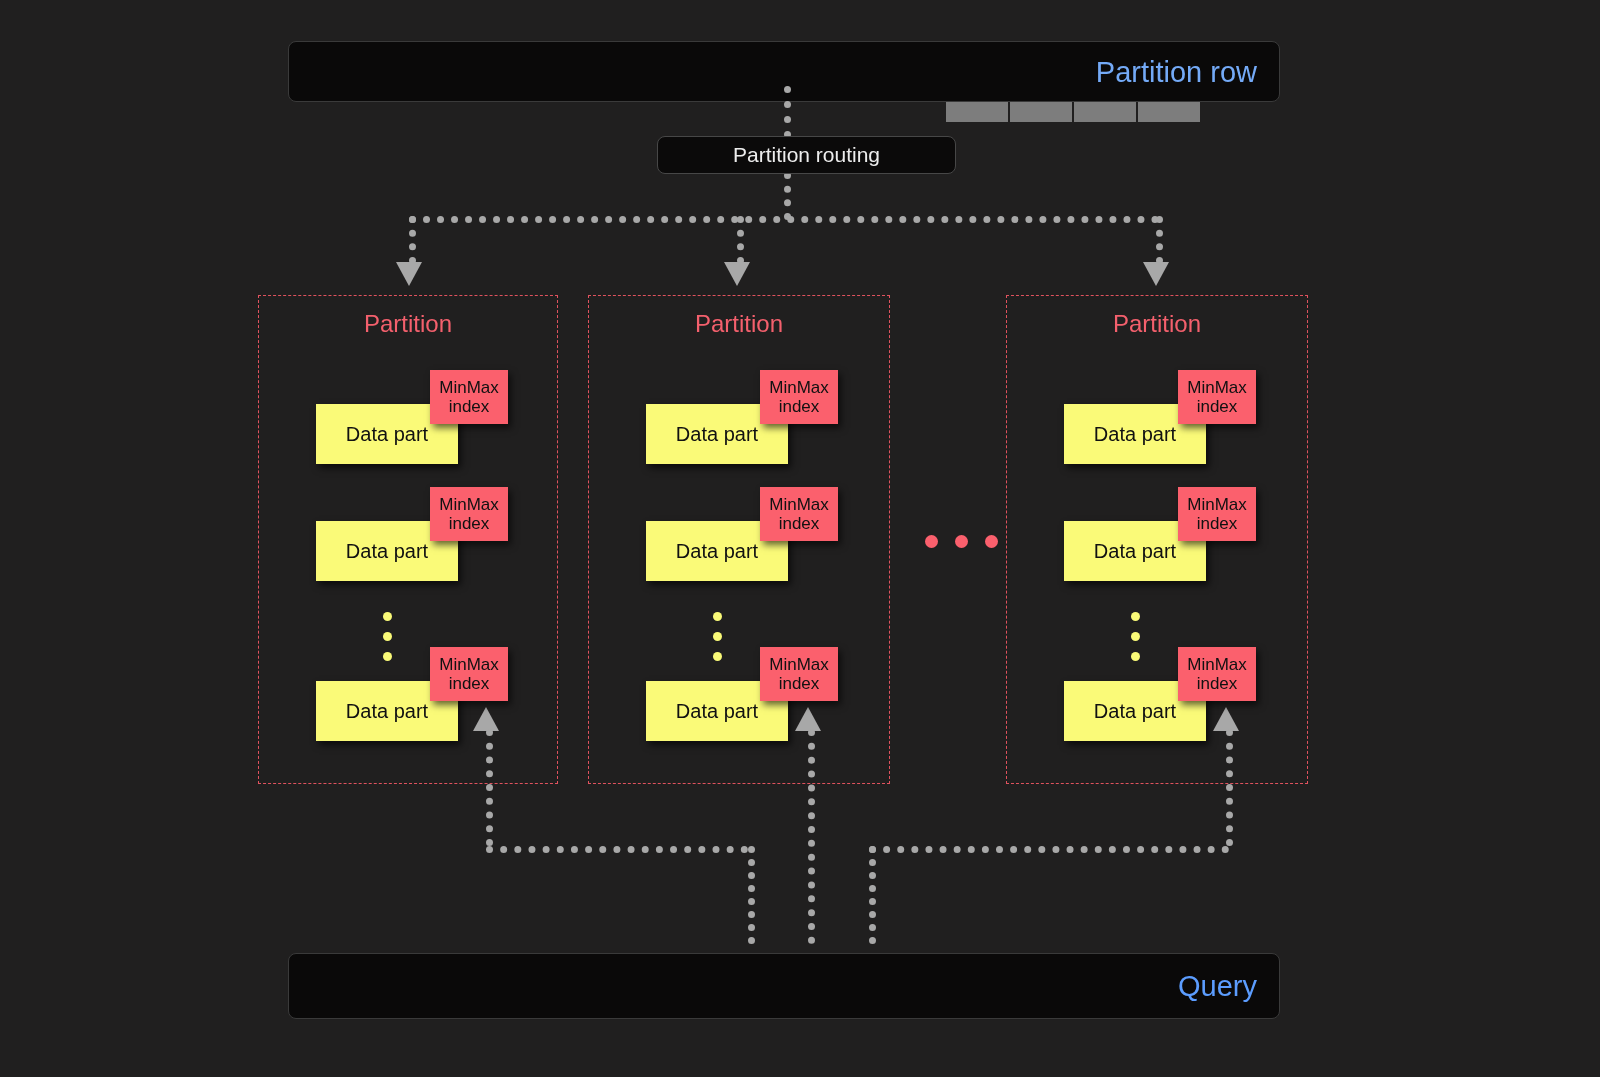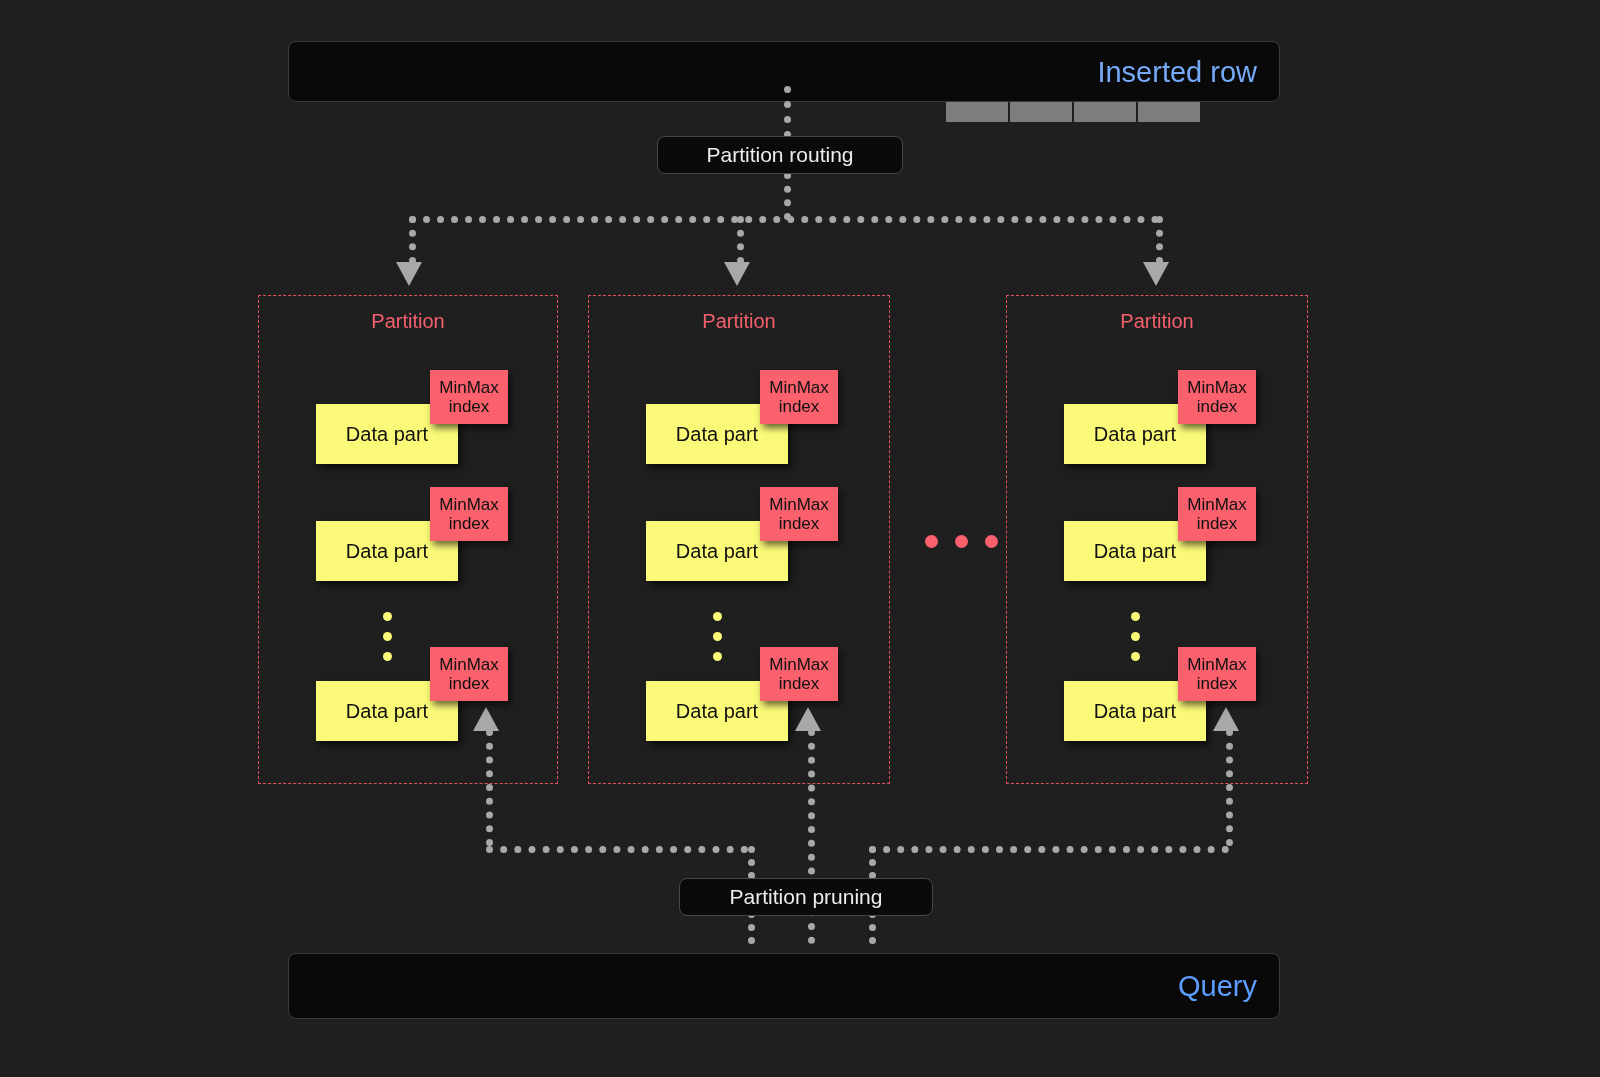--- a/index.html
+++ b/index.html
@@ -35,35 +35,35 @@
   }
   .query-text .kw{color:#f4606d;}
 
   
   .pill{
     position:absolute;background:#0b0a0a;border:1px solid #474747;
     border-radius:8px;box-sizing:border-box;
     display:flex;align-items:center;justify-content:center;
     color:#ededed;font-size:21px;z-index:6;
   }
-  #partition-routing-box{left:657px;top:136px;width:246px;height:38px;}
+  #partition-routing-box{left:657px;top:136px;width:299px;height:38px;}
   #partition-pruning-box{left:679px;top:878px;width:254px;height:38px;}
 
   
   .partition{
     position:absolute;top:295px;height:489px;
     border:1.6px dashed #e0525e;box-sizing:border-box;
   }
   #partition-1{left:258px;width:300px;}
   #partition-2{left:588px;width:302px;}
   #partition-3{left:1006px;width:302px;}
 
   .partition-title{
     position:absolute;top:14px;left:0;right:0;text-align:center;
-    color:#f4606d;font-size:20px;
+    color:#f4606d;font-size:24px;
   }
 
   
   .part-group{position:absolute;}
   .data-part{
     position:absolute;left:0;top:34px;width:142px;height:60px;
     background:#fafa78;color:#111;font-size:20px;
     display:flex;align-items:center;justify-content:center;
     box-shadow:3px 4px 7px rgba(0,0,0,.65);
   }
@@ -105,21 +105,21 @@
 
 <div class="canvas">
 
   <div class="bar" id="inserted-row-bar">
     <div class="row-cells">
       <span class="row-cell"></span>
       <span class="row-cell"></span>
       <span class="row-cell"></span>
       <span class="row-cell"></span>
     </div>
-    <div class="bar-label">Inserted row</div>
+    <div class="bar-label">Partition row</div>
   </div>
 
   <div class="dv" style="left:784px;top:86px;height:52px;"></div>
 
   <div class="pill" id="partition-routing-box">
     <span>Partition routing</span>
   </div>
 
   <div class="dv" style="left:784px;top:172px;height:48px;"></div>
   <div class="dh" style="left:409px;top:216px;width:750px;"></div>
@@ -249,21 +249,18 @@
 
   <div class="arrow-up" style="left:1213px;top:707px;"></div>
   <div class="dv" style="left:1226px;top:729px;height:117px;"></div>
 
   <div class="dh" style="left:486px;top:846px;width:262px;"></div>
   <div class="dh" style="left:869px;top:846px;width:360px;"></div>
 
   <div class="dv" style="left:748px;top:846px;height:98px;"></div>
   <div class="dv" style="left:869px;top:846px;height:98px;"></div>
 
-  <div class="pill" id="partition-pruning-box">
-    <span>Partition pruning</span>
-  </div>
 
   <div class="bar" id="query-bar">
     <div class="bar-label">Query</div>
   </div>
 
 </div>
 
 </body></html>

